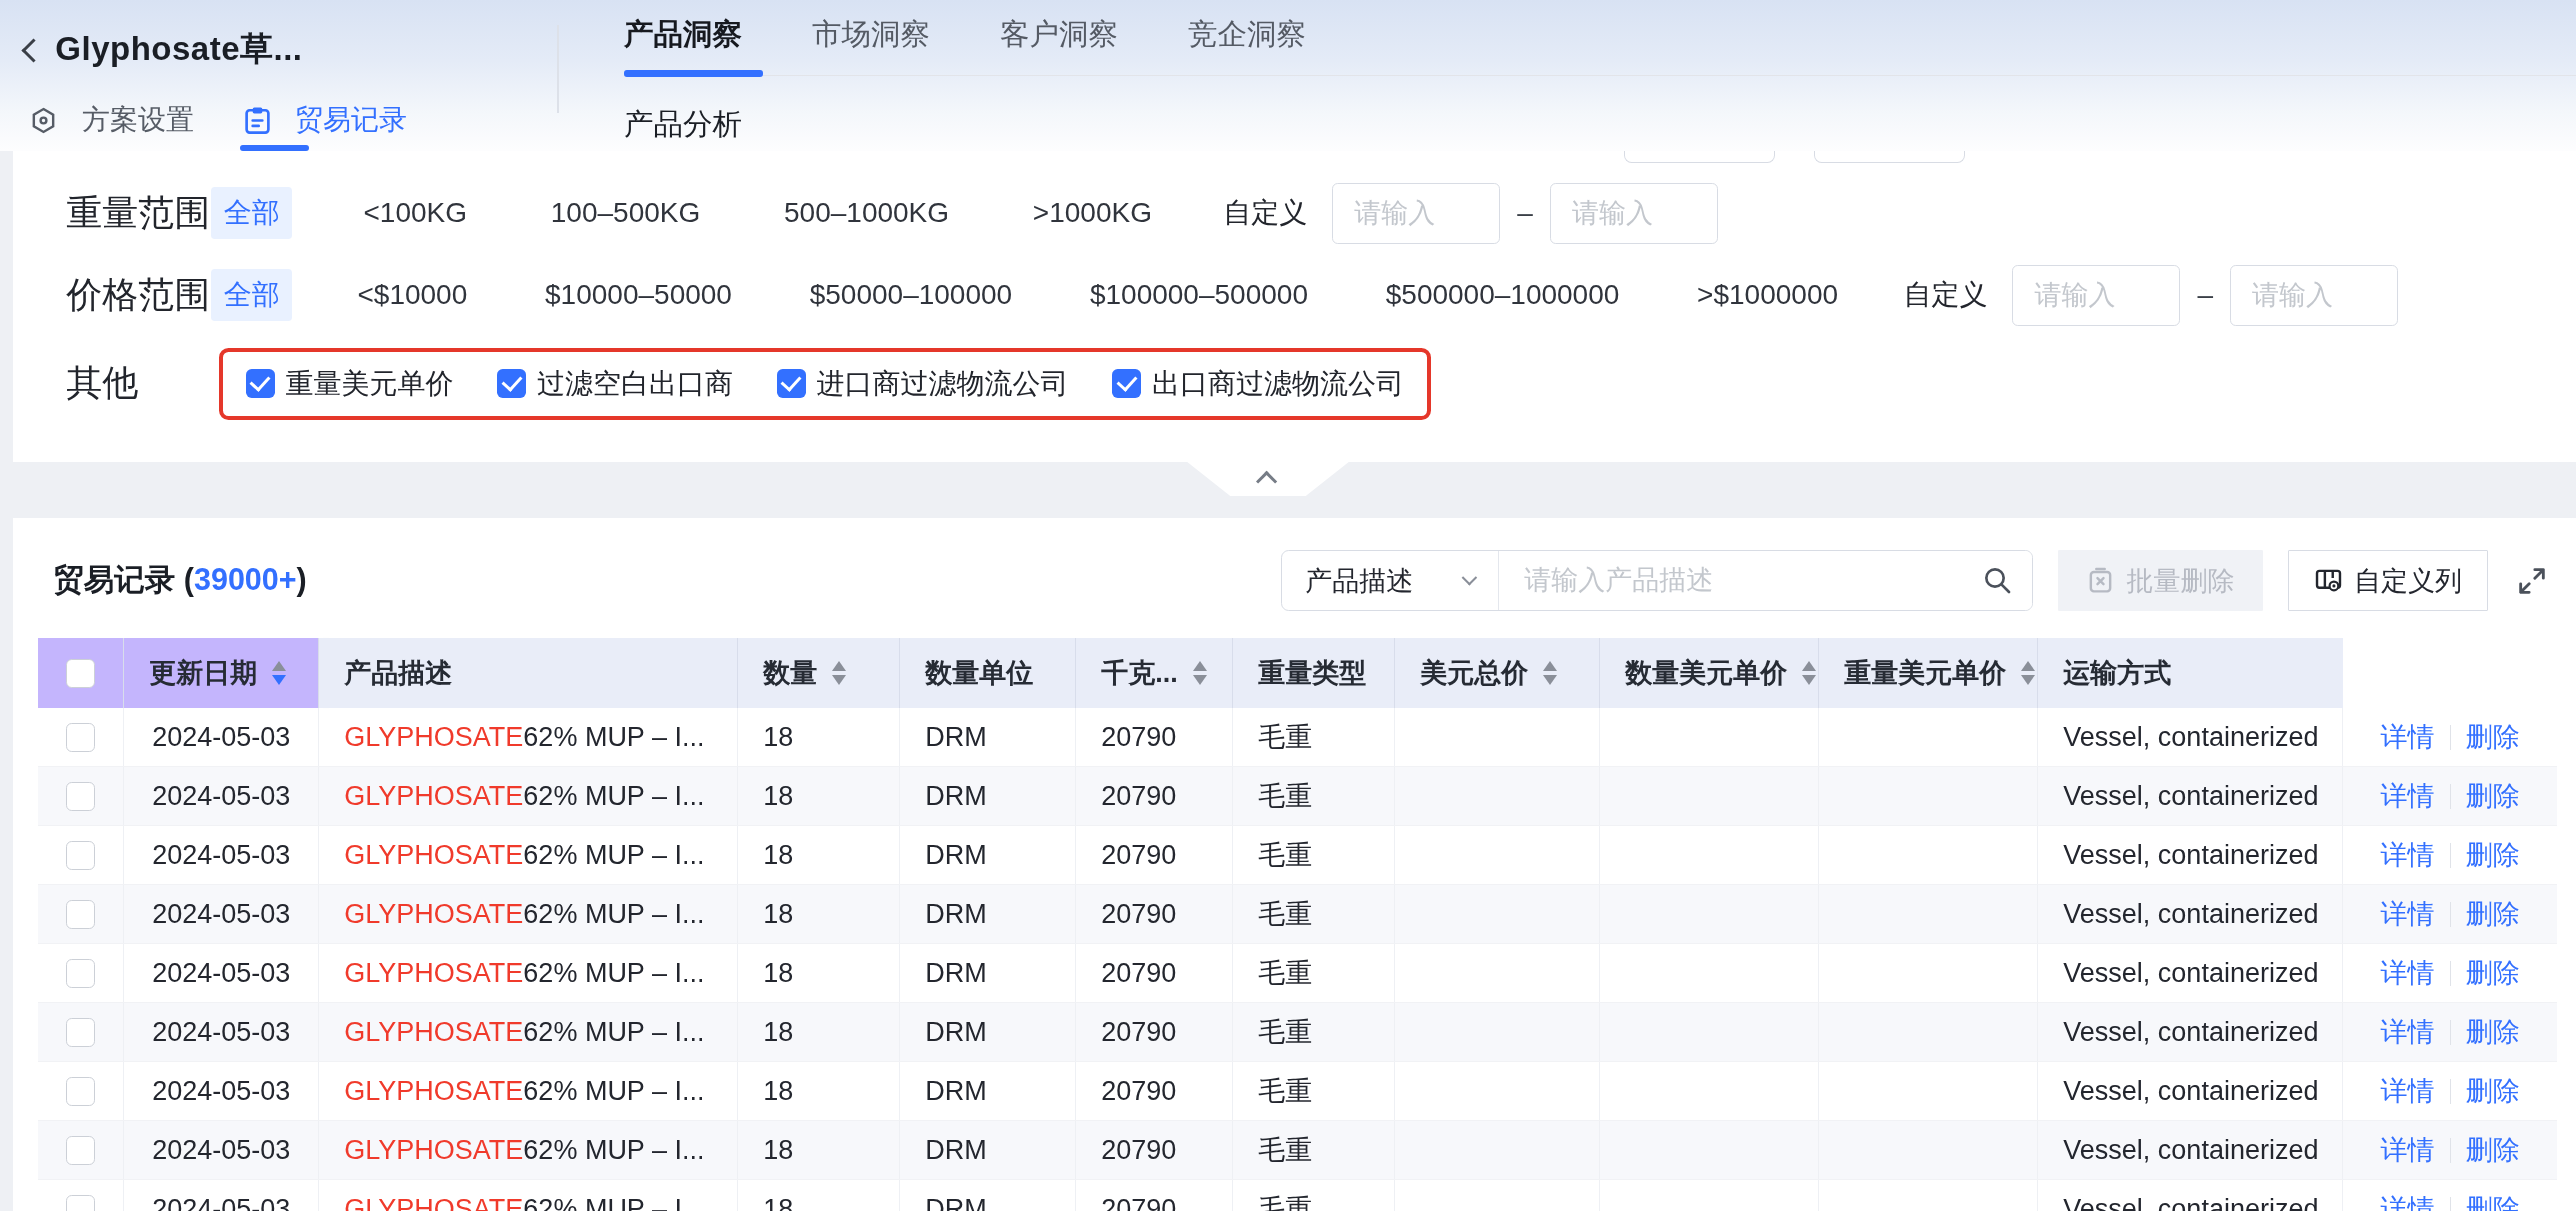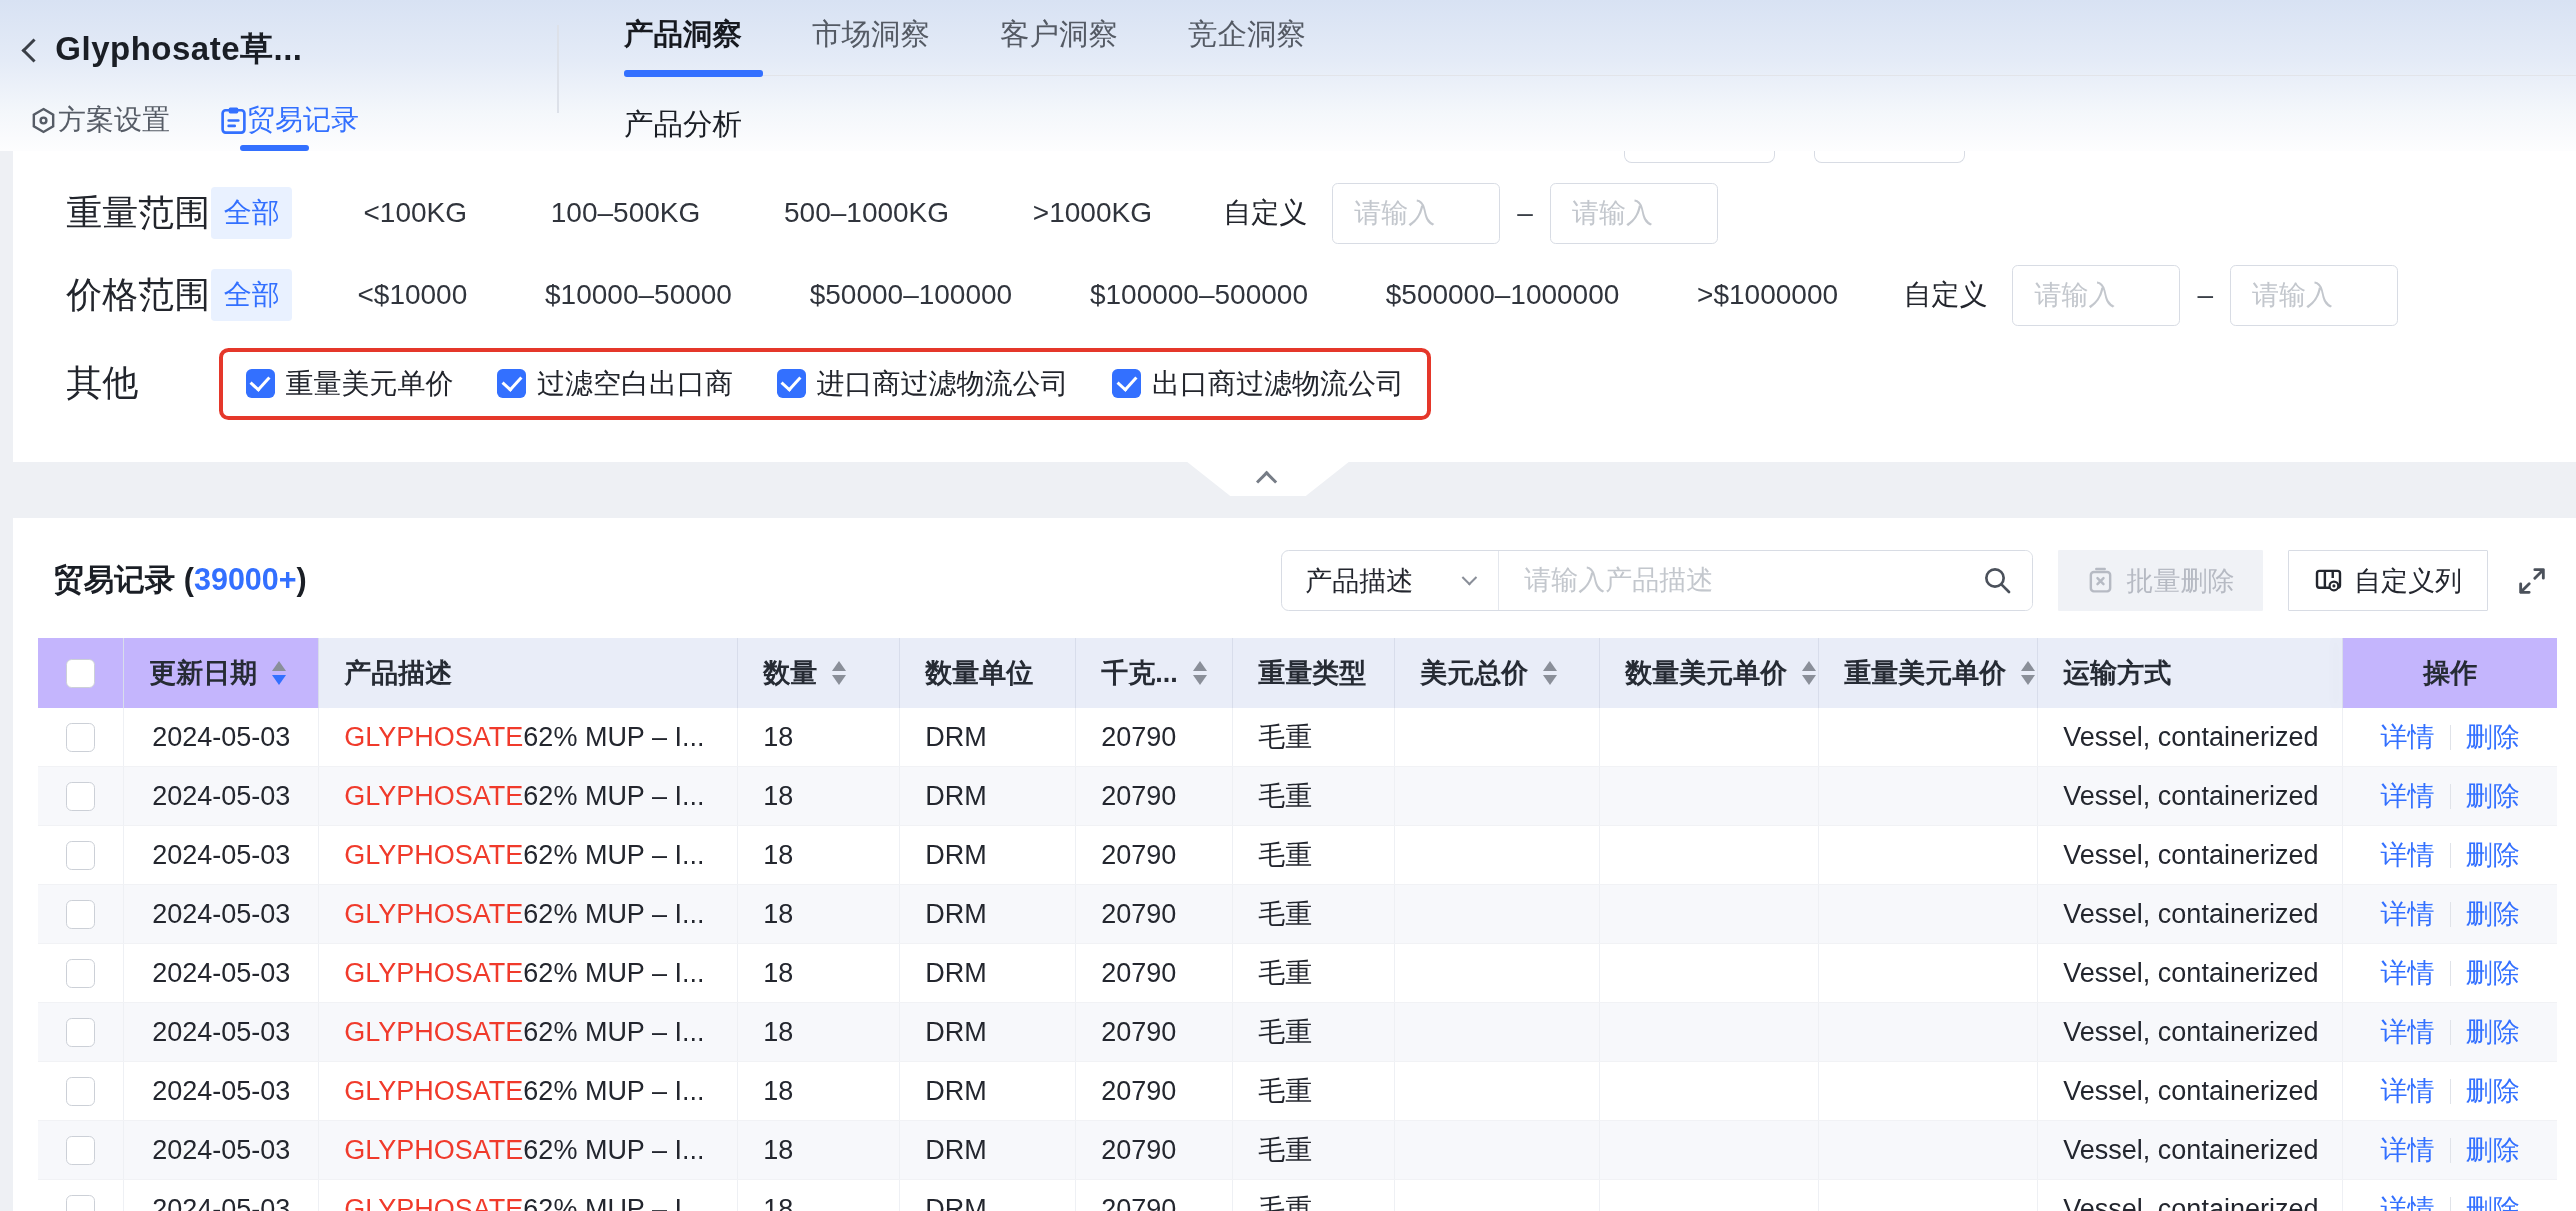--- a/index.html
+++ b/index.html
@@ -10,21 +10,21 @@
   }
 
   
   .topbar{ position:absolute; top:0; left:0; width:2576px; height:151px;
     background:linear-gradient(180deg,#d8e2f3 0%,#e4ebf7 40%,#f4f7fb 75%,#fdfdfe 100%); }
   .back-title{ position:absolute; left:25px; top:27px; display:flex; align-items:center; gap:13.3px; }
   .back-ico{ width:17px; height:17px; border-left:3.8px solid #3a3f47; border-bottom:3.8px solid #3a3f47;
     transform:rotate(45deg); margin-top:1.9px; cursor:pointer; }
   .page-title{ font-size:33px; font-weight:700; color:#1a1e25; letter-spacing:0.5px; }
   .sub-nav{ position:absolute; left:29px; top:101px; display:flex; gap:50px; align-items:center; }
-  .sub-nav-item{ display:flex; align-items:center; gap:0; font-size:28px; color:#565c66; cursor:pointer; position:relative; }
+  .sub-nav-item{ display:flex; align-items:center; gap:24px; font-size:28px; color:#565c66; cursor:pointer; position:relative; }
   .sub-nav-item.active{ color:#3370ff; }
   .sub-nav-item svg{ display:block; }
   .subnav-underline{ position:absolute; left:240px; top:145px; width:69px; height:5.7px; border-radius:2.9px; background:#3370ff; }
   .v-divider{ position:absolute; left:557px; top:25px; width:1.9px; height:88px; background:#dde1e9; }
   .tab-track{ position:absolute; left:624px; right:0; top:75px; height:1px; background:#e2e4e9; }
   .main-tabs{ position:absolute; left:624px; top:15.2px; display:flex; gap:70px; }
   .main-tab{ font-size:29.5px; color:#545a64; cursor:pointer; }
   .main-tab.active{ color:#16191f; font-weight:700; }
   .tab-underline{ position:absolute; left:624px; top:70px; width:139px; height:6.7px; border-radius:2.9px; background:#3370ff; }
   .secondary-tab{ position:absolute; left:624px; top:105px; font-size:29.5px; color:#1a1e25; cursor:pointer; }
@@ -319,23 +319,20 @@
       <div class="th">
         <span>重量美元单价</span>
         <span class="sorter">
             <span class="tri-up"></span>
             <span class="tri-dn"></span>
           </span>
       </div>
       <div class="th">
           <span>运输方式</span>
         </div>
-      <div class="th lt c sh-l">
-          <span>操作</span>
-        </div>
     </div>
 
     <div>
 
         <div class="trow body-row">
           <div class="td c">
             <span class="row-cbx"></span>
           </div>
           <div class="td c sh-r">2024-05-03</div>
           <div class="td">

